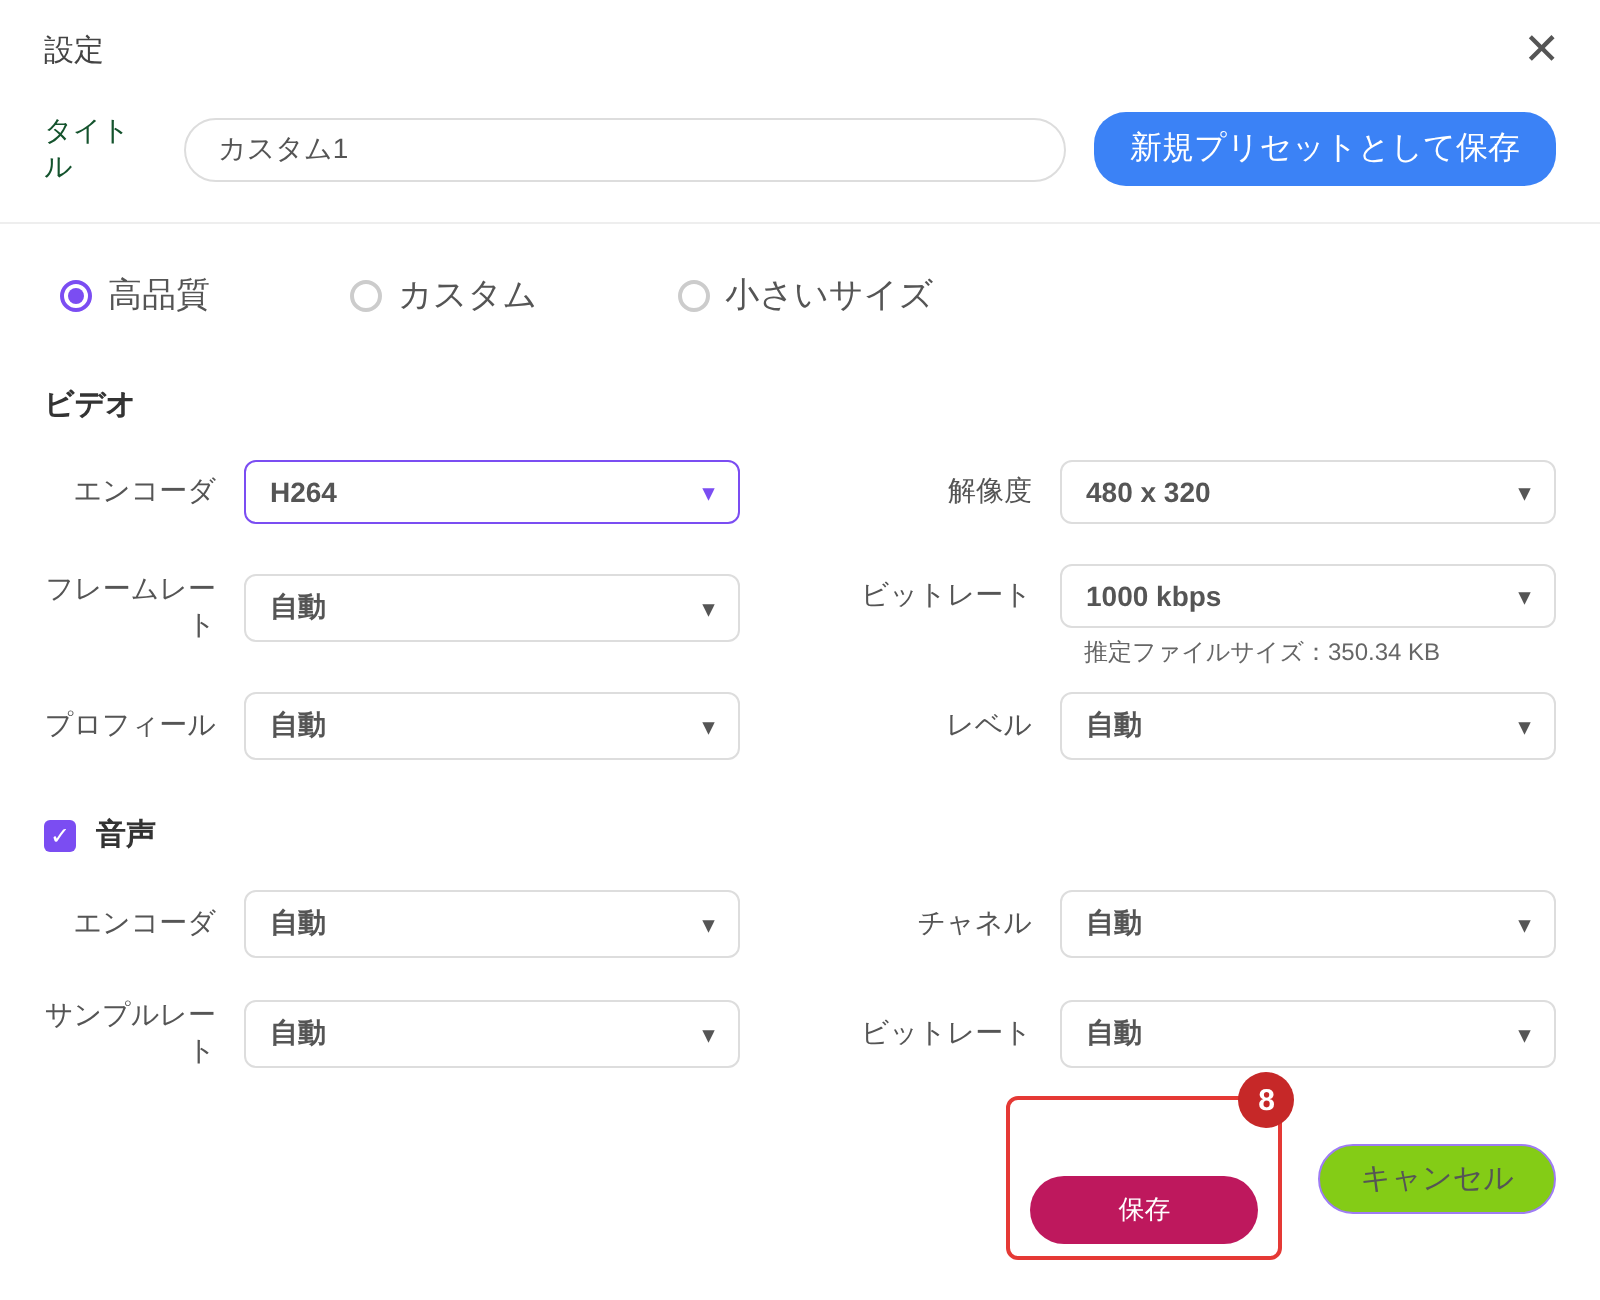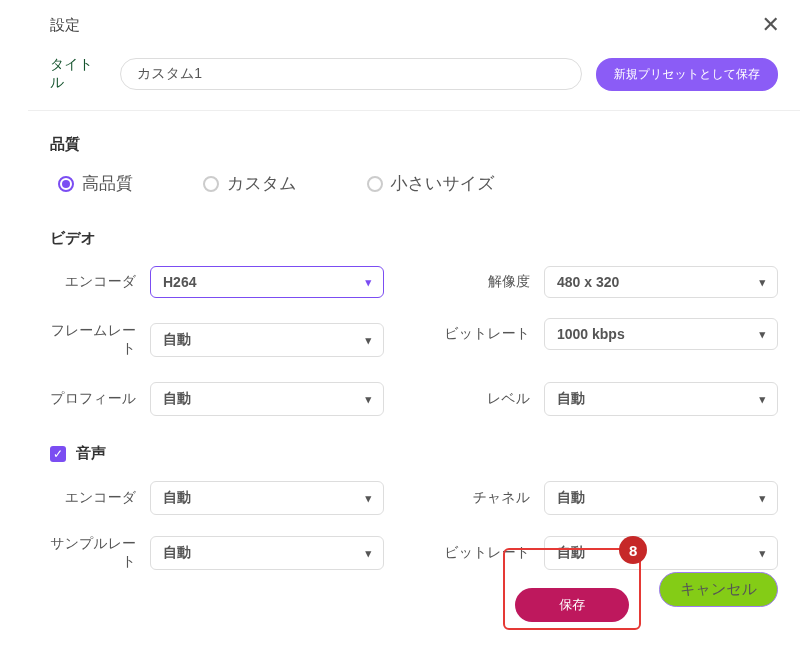--- a/index.html
+++ b/index.html
@@ -8,21 +8,20 @@
     background: #fff;
     width: 800px;
     height: 650px;
     color: #333;
     font-size: 14px;
   }
   .dialog {
     width: 800px;
     height: 650px;
     position: relative;
-    padding-left: 28px;
   }
   .header {
     display: flex;
     justify-content: space-between;
     align-items: center;
     padding: 14px 20px 14px 22px;
   }
   .header-title {
     font-size: 15px;
     color: #444;
@@ -48,26 +47,26 @@
   .title-input {
     flex: 1;
     border: 1px solid #ddd;
     border-radius: 16px;
     padding: 7px 16px;
     font-size: 14px;
     color: #555;
     outline: none;
   }
   .save-preset-btn {
-    background: #8b5cf6;
+    background: #3b82f6;
     color: #fff;
     border: none;
     border-radius: 16px;
     padding: 8px 18px;
-    font-size: 12px;
+    font-size: 16px;
     cursor: pointer;
   }
   .body {
     padding: 24px 22px 10px 22px;
   }
   .section-title {
     font-size: 15px;
     color: #333;
     font-weight: 600;
     margin-bottom: 18px;
@@ -238,21 +237,20 @@
   </div>
 
   <div class="title-row">
     <div class="title-label">タイトル</div>
     <input class="title-input" type="text" value="カスタム1" style="">
     <button class="save-preset-btn">新規プリセットとして保存</button>
   </div>
 
   <div class="body">
 
-    <div class="section-title">品質</div>
     <div class="radio-row">
       <div class="radio-item">
         <span class="radio-circle selected"></span>
         <span class="radio-label">高品質</span>
       </div>
       <div class="radio-item">
         <span class="radio-circle"></span>
         <span class="radio-label">カスタム</span>
       </div>
       <div class="radio-item">
@@ -287,20 +285,21 @@
           <span class="chev">▾</span>
         </div>
       </div>
 
       <div class="field with-note">
         <div class="field-label">ビットレート</div>
         <div class="select">
           <span>1000 kbps</span>
           <span class="chev">▾</span>
         </div>
+        <div class="estimate-note">推定ファイルサイズ：350.34 KB</div>
       </div>
 
       <div class="field">
         <div class="field-label">プロフィール</div>
         <div class="select">
           <span>自動</span>
           <span class="chev">▾</span>
         </div>
       </div>
 

